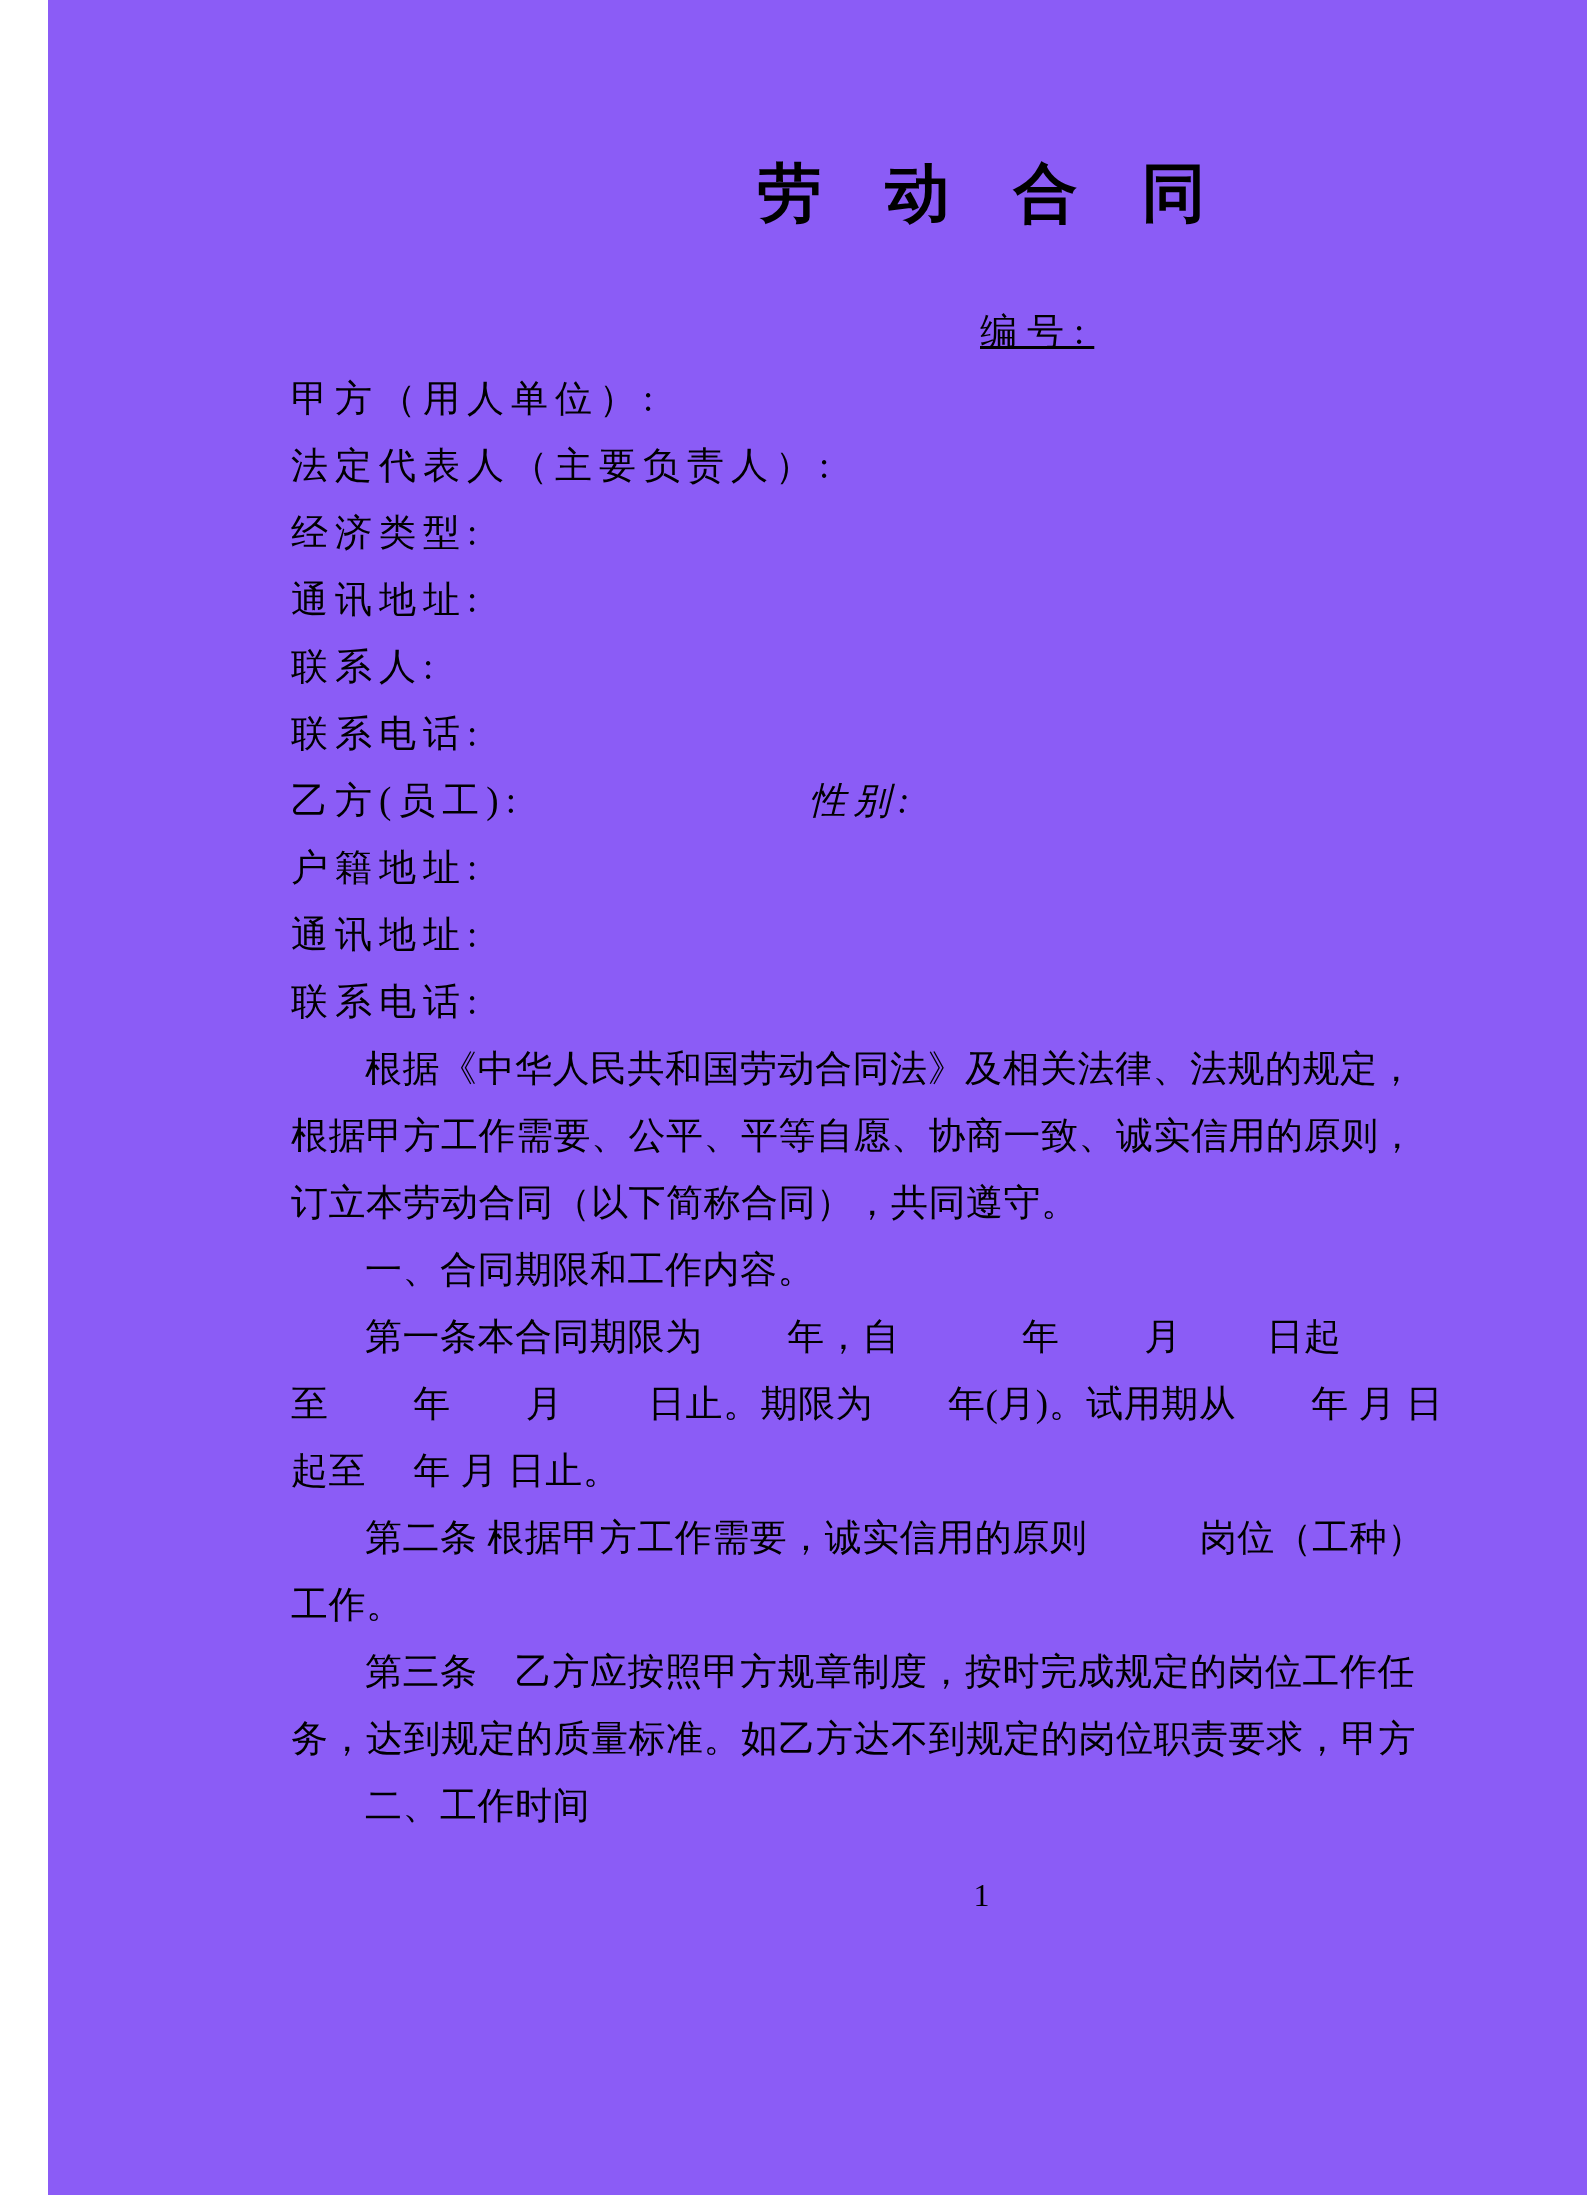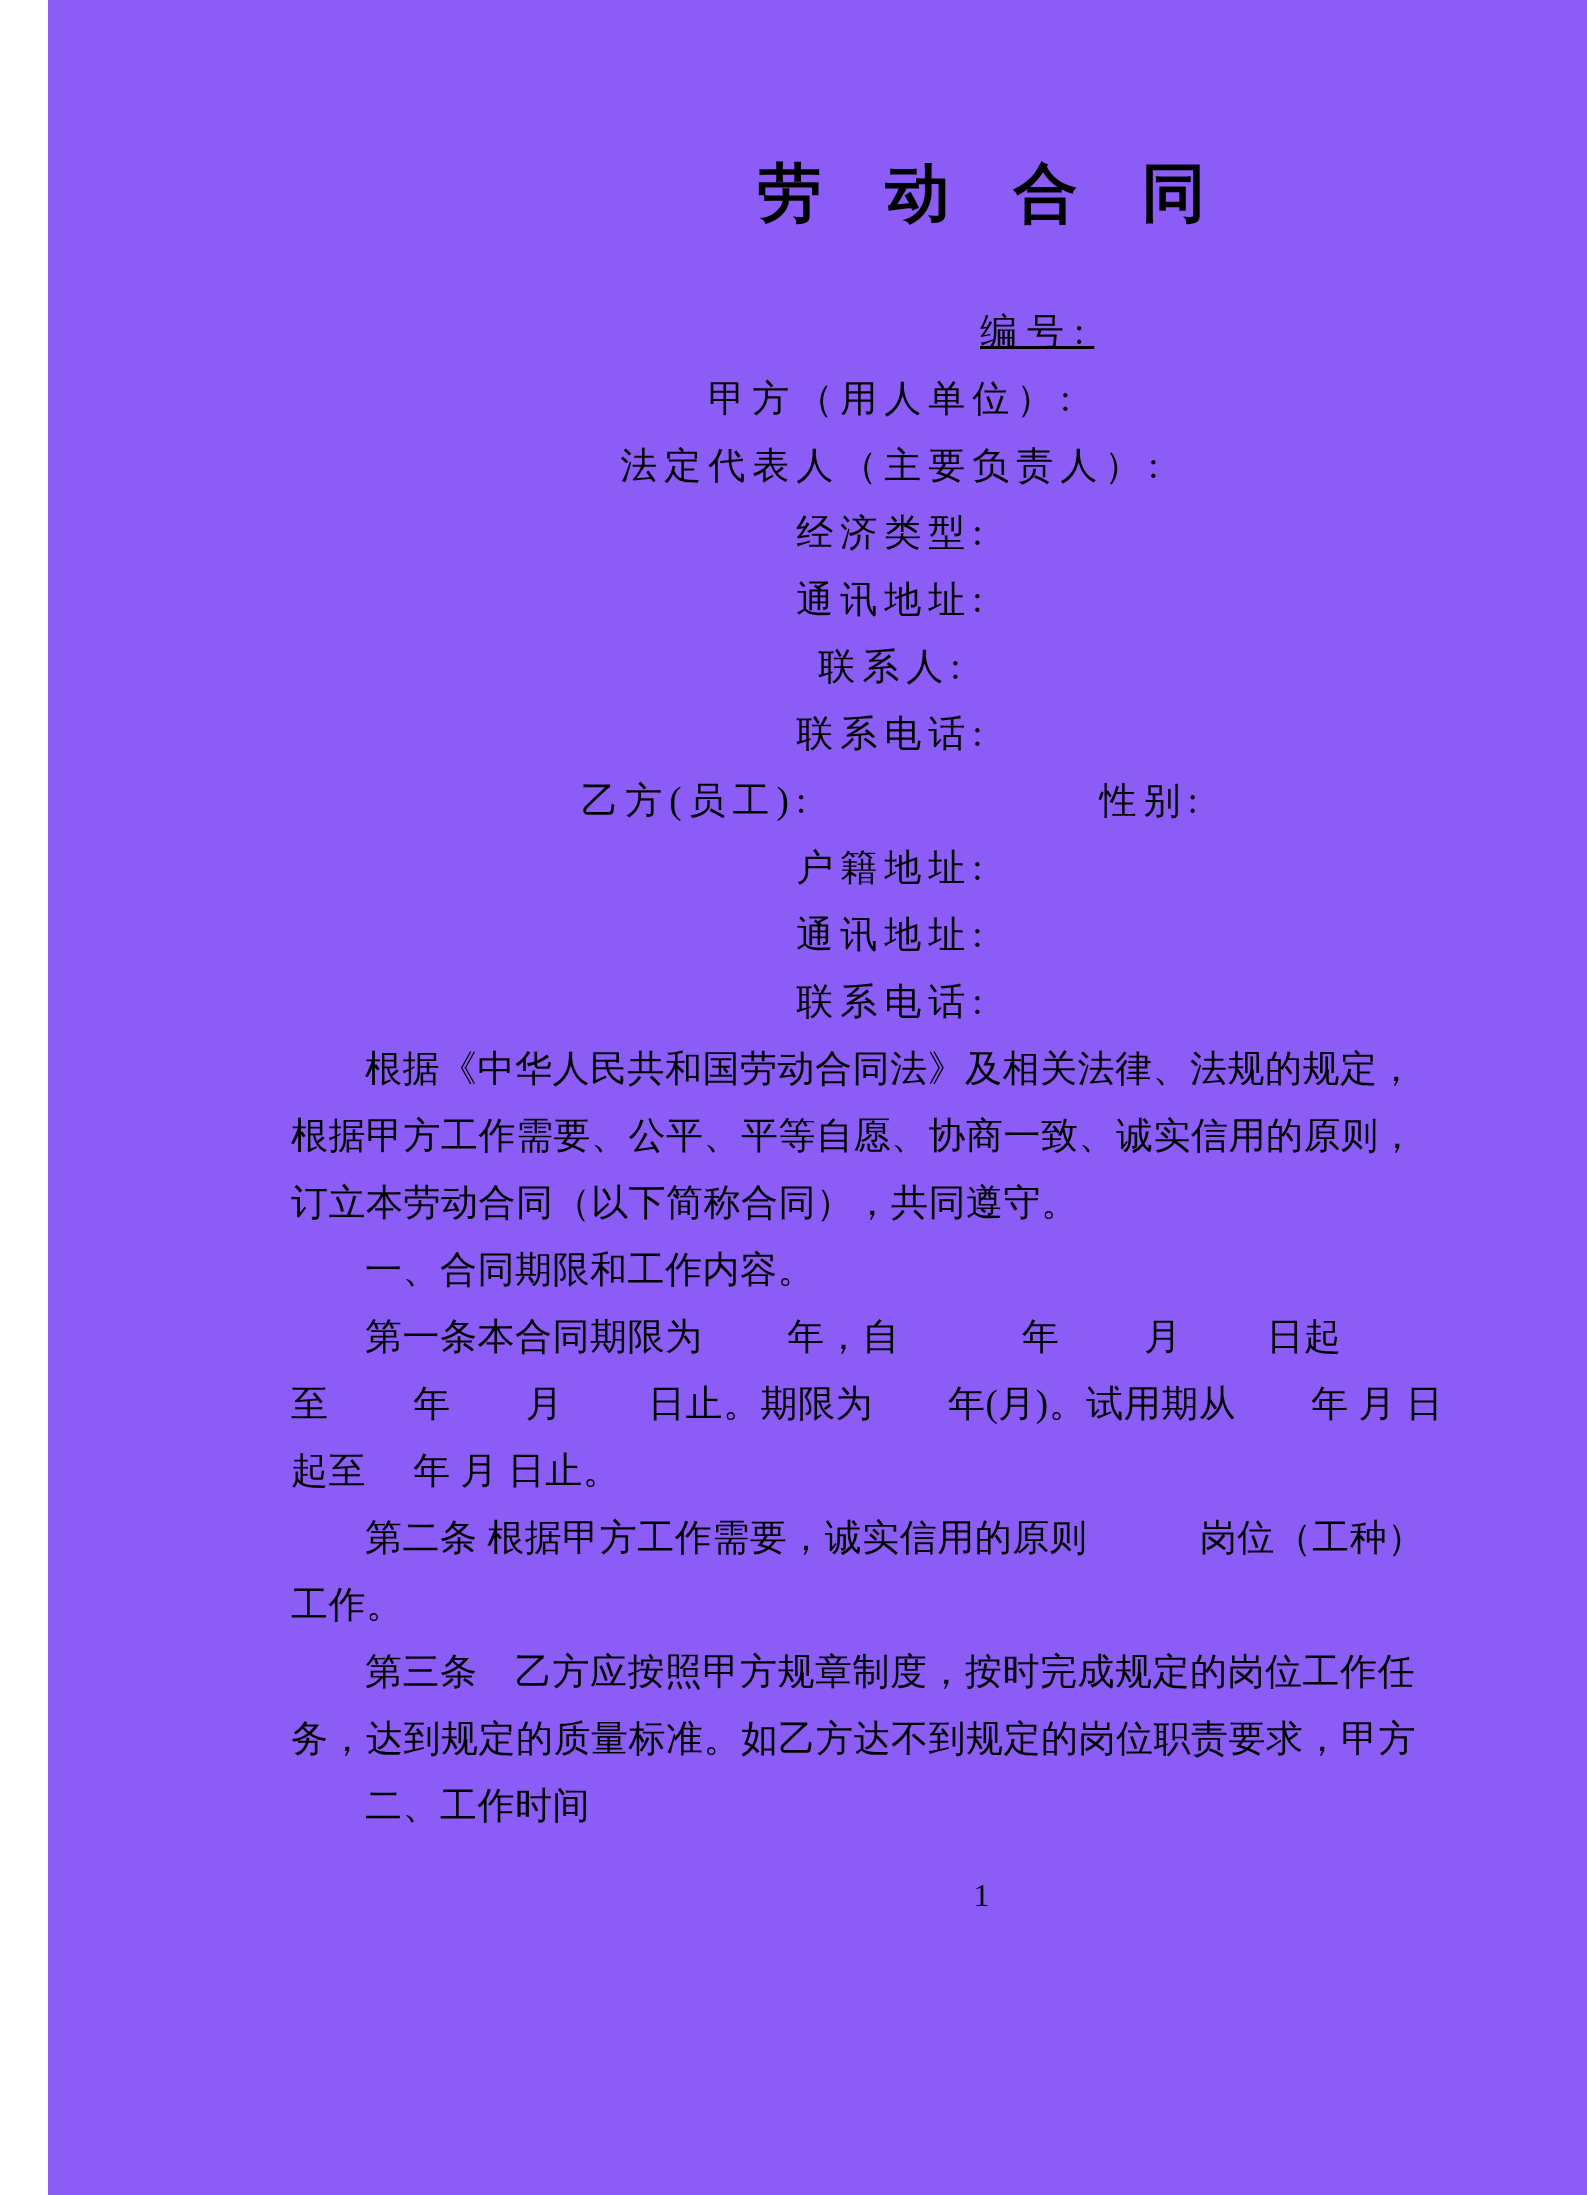--- a/index.html
+++ b/index.html
@@ -40,25 +40,25 @@
     white-space: nowrap;
   }
   .serial-line {
     margin-top: 66px;
     padding-left: 689px;
     letter-spacing: 10px;
     text-decoration: underline;
   }
   .field {
     letter-spacing: 7px;
-    text-align: center;
   }
   .gender-label {
     display: inline-block;
     margin-left: 270px;
+    font-style: italic;
   }
   .indent {
     text-indent: 74px;
   }
   .page-footer {
     margin-top: 40px;
     margin-left: -103px; 
     width: 1587px;
     text-align: center;
     font-size: 32px;

